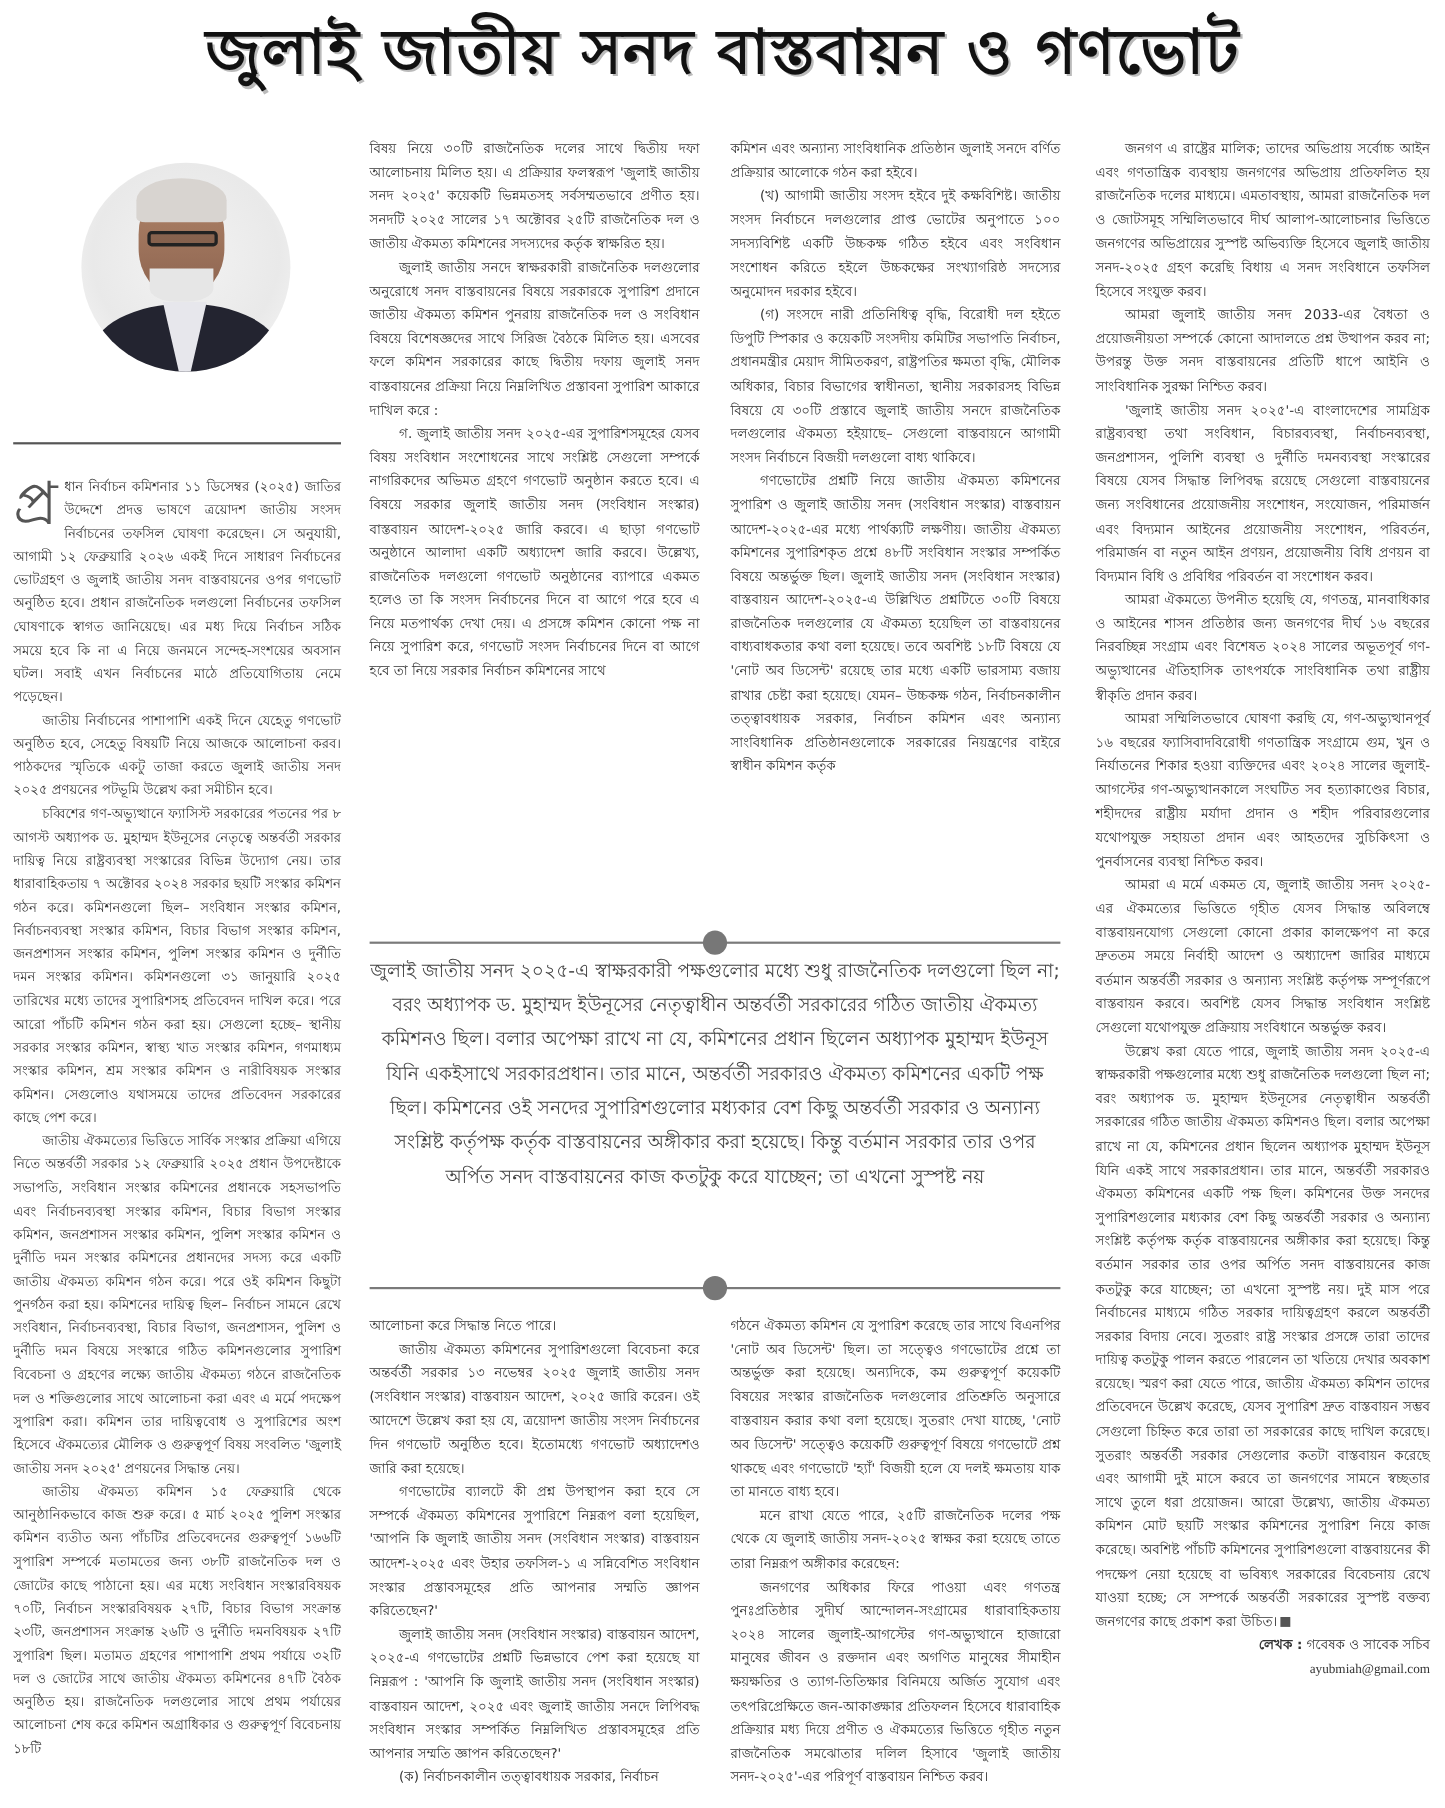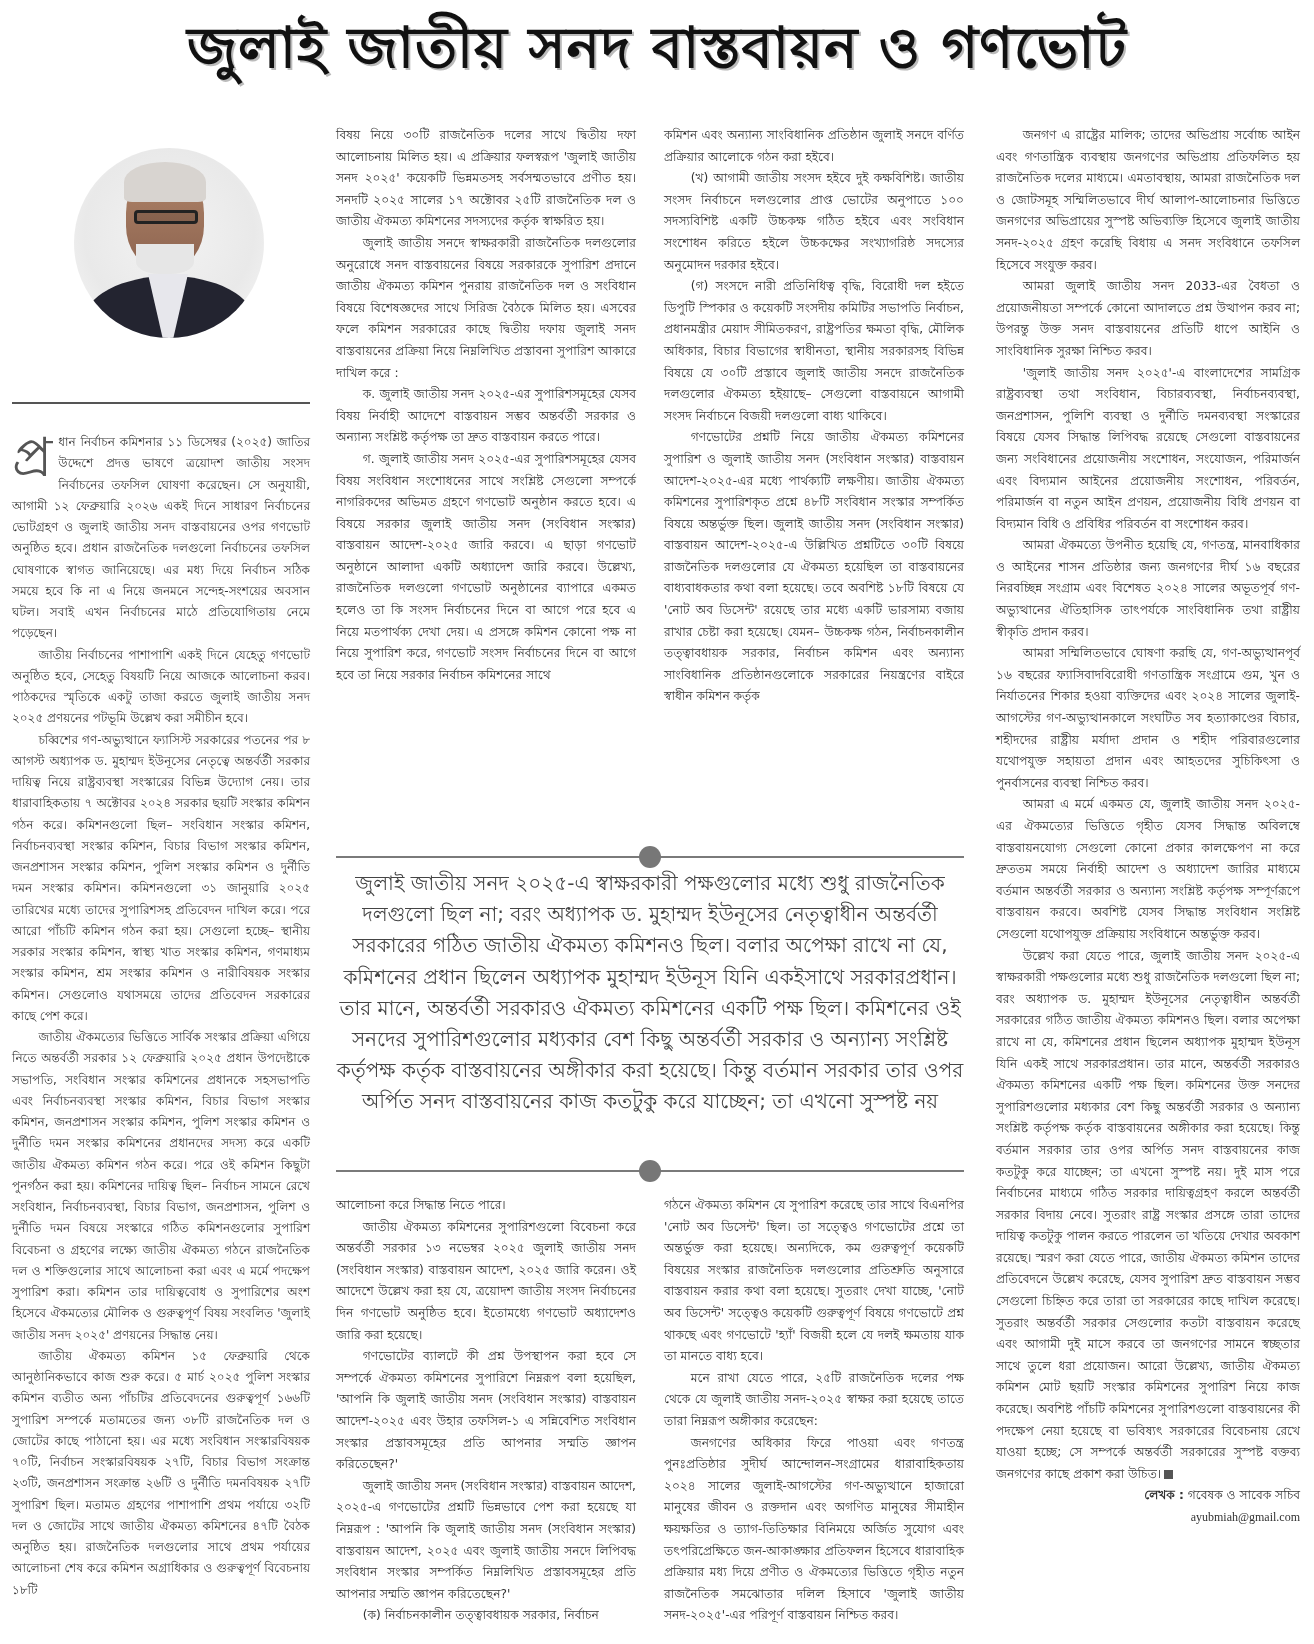--- a/index.html
+++ b/index.html
@@ -68,21 +68,21 @@
     color: #555; margin: 2px 6px 0 0; font-weight: normal;
   }
 
   .pq-rule { position: absolute; left: 336px; width: 628px; height: 2px; background: #7a7a7a; }
   .pq-dot {
     position: absolute; width: 22px; height: 22px; border-radius: 50%; background: #777;
     left: 639px;
   }
   .pullquote {
     position: absolute; left: 336px; top: 836px; width: 628px;
-    text-align: center; font-size: 20px; line-height: 31.2px; color: #444;
+    text-align: center; font-size: 17px; line-height: 31.2px; color: #444;
     font-family: "DejaVu Sans", sans-serif;
   }
 
   .signoff { text-align: right; }
   .signoff .label { font-weight: bold; }
   .email { text-align: right; font-family: "Liberation Serif", serif; font-size: 12px; color: #333; }
   .end-mark { display: inline-block; width: 9px; height: 9px; background: #555; vertical-align: middle; margin-left: 3px; }
 </style>
 </head>
 <body>
@@ -105,21 +105,20 @@
   <p class="noindent"><span class="dropcap">প্র</span><span>ধান নির্বাচন কমিশনার ১১ ডিসেম্বর (২০২৫) জাতির উদ্দেশে প্রদত্ত ভাষণে ত্রয়োদশ জাতীয় সংসদ নির্বাচনের তফসিল ঘোষণা করেছেন। সে অনুযায়ী, আগামী ১২ ফেব্রুয়ারি ২০২৬ একই দিনে সাধারণ নির্বাচনের ভোটগ্রহণ ও জুলাই জাতীয় সনদ বাস্তবায়নের ওপর গণভোট অনুষ্ঠিত হবে। প্রধান রাজনৈতিক দলগুলো নির্বাচনের তফসিল ঘোষণাকে স্বাগত জানিয়েছে। এর মধ্য দিয়ে নির্বাচন সঠিক সময়ে হবে কি না এ নিয়ে জনমনে সন্দেহ-সংশয়ের অবসান ঘটল। সবাই এখন নির্বাচনের মাঠে প্রতিযোগিতায় নেমে পড়েছেন।</span></p>
   <p>জাতীয় নির্বাচনের পাশাপাশি একই দিনে যেহেতু গণভোট অনুষ্ঠিত হবে, সেহেতু বিষয়টি নিয়ে আজকে আলোচনা করব। পাঠকদের স্মৃতিকে একটু তাজা করতে জুলাই জাতীয় সনদ ২০২৫ প্রণয়নের পটভূমি উল্লেখ করা সমীচীন হবে।</p>
   <p>চব্বিশের গণ-অভ্যুত্থানে ফ্যাসিস্ট সরকারের পতনের পর ৮ আগস্ট অধ্যাপক ড. মুহাম্মদ ইউনূসের নেতৃত্বে অন্তর্বর্তী সরকার দায়িত্ব নিয়ে রাষ্ট্রব্যবস্থা সংস্কারের বিভিন্ন উদ্যোগ নেয়। তার ধারাবাহিকতায় ৭ অক্টোবর ২০২৪ সরকার ছয়টি সংস্কার কমিশন গঠন করে। কমিশনগুলো ছিল– সংবিধান সংস্কার কমিশন, নির্বাচনব্যবস্থা সংস্কার কমিশন, বিচার বিভাগ সংস্কার কমিশন, জনপ্রশাসন সংস্কার কমিশন, পুলিশ সংস্কার কমিশন ও দুর্নীতি দমন সংস্কার কমিশন। কমিশনগুলো ৩১ জানুয়ারি ২০২৫ তারিখের মধ্যে তাদের সুপারিশসহ প্রতিবেদন দাখিল করে। পরে আরো পাঁচটি কমিশন গঠন করা হয়। সেগুলো হচ্ছে– স্থানীয় সরকার সংস্কার কমিশন, স্বাস্থ্য খাত সংস্কার কমিশন, গণমাধ্যম সংস্কার কমিশন, শ্রম সংস্কার কমিশন ও নারীবিষয়ক সংস্কার কমিশন। সেগুলোও যথাসময়ে তাদের প্রতিবেদন সরকারের কাছে পেশ করে।</p>
   <p>জাতীয় ঐকমত্যের ভিত্তিতে সার্বিক সংস্কার প্রক্রিয়া এগিয়ে নিতে অন্তর্বর্তী সরকার ১২ ফেব্রুয়ারি ২০২৫ প্রধান উপদেষ্টাকে সভাপতি, সংবিধান সংস্কার কমিশনের প্রধানকে সহসভাপতি এবং নির্বাচনব্যবস্থা সংস্কার কমিশন, বিচার বিভাগ সংস্কার কমিশন, জনপ্রশাসন সংস্কার কমিশন, পুলিশ সংস্কার কমিশন ও দুর্নীতি দমন সংস্কার কমিশনের প্রধানদের সদস্য করে একটি জাতীয় ঐকমত্য কমিশন গঠন করে। পরে ওই কমিশন কিছুটা পুনর্গঠন করা হয়। কমিশনের দায়িত্ব ছিল– নির্বাচন সামনে রেখে সংবিধান, নির্বাচনব্যবস্থা, বিচার বিভাগ, জনপ্রশাসন, পুলিশ ও দুর্নীতি দমন বিষয়ে সংস্কারে গঠিত কমিশনগুলোর সুপারিশ বিবেচনা ও গ্রহণের লক্ষ্যে জাতীয় ঐকমত্য গঠনে রাজনৈতিক দল ও শক্তিগুলোর সাথে আলোচনা করা এবং এ মর্মে পদক্ষেপ সুপারিশ করা। কমিশন তার দায়িত্ববোধ ও সুপারিশের অংশ হিসেবে ঐকমত্যের মৌলিক ও গুরুত্বপূর্ণ বিষয় সংবলিত 'জুলাই জাতীয় সনদ ২০২৫' প্রণয়নের সিদ্ধান্ত নেয়।</p>
   <p>জাতীয় ঐকমত্য কমিশন ১৫ ফেব্রুয়ারি থেকে আনুষ্ঠানিকভাবে কাজ শুরু করে। ৫ মার্চ ২০২৫ পুলিশ সংস্কার কমিশন ব্যতীত অন্য পাঁচটির প্রতিবেদনের গুরুত্বপূর্ণ ১৬৬টি সুপারিশ সম্পর্কে মতামতের জন্য ৩৮টি রাজনৈতিক দল ও জোটের কাছে পাঠানো হয়। এর মধ্যে সংবিধান সংস্কারবিষয়ক ৭০টি, নির্বাচন সংস্কারবিষয়ক ২৭টি, বিচার বিভাগ সংক্রান্ত ২৩টি, জনপ্রশাসন সংক্রান্ত ২৬টি ও দুর্নীতি দমনবিষয়ক ২৭টি সুপারিশ ছিল। মতামত গ্রহণের পাশাপাশি প্রথম পর্যায়ে ৩২টি দল ও জোটের সাথে জাতীয় ঐকমত্য কমিশনের ৪৭টি বৈঠক অনুষ্ঠিত হয়। রাজনৈতিক দলগুলোর সাথে প্রথম পর্যায়ের আলোচনা শেষ করে কমিশন অগ্রাধিকার ও গুরুত্বপূর্ণ বিবেচনায় ১৮টি</p>
 </div>
 
 <div class="col c2">
     <p class="noindent">বিষয় নিয়ে ৩০টি রাজনৈতিক দলের সাথে দ্বিতীয় দফা আলোচনায় মিলিত হয়। এ প্রক্রিয়ার ফলস্বরূপ 'জুলাই জাতীয় সনদ ২০২৫' কয়েকটি ভিন্নমতসহ সর্বসম্মতভাবে প্রণীত হয়। সনদটি ২০২৫ সালের ১৭ অক্টোবর ২৫টি রাজনৈতিক দল ও জাতীয় ঐকমত্য কমিশনের সদস্যদের কর্তৃক স্বাক্ষরিত হয়।</p>
     <p>জুলাই জাতীয় সনদে স্বাক্ষরকারী রাজনৈতিক দলগুলোর অনুরোধে সনদ বাস্তবায়নের বিষয়ে সরকারকে সুপারিশ প্রদানে জাতীয় ঐকমত্য কমিশন পুনরায় রাজনৈতিক দল ও সংবিধান বিষয়ে বিশেষজ্ঞদের সাথে সিরিজ বৈঠকে মিলিত হয়। এসবের ফলে কমিশন সরকারের কাছে দ্বিতীয় দফায় জুলাই সনদ বাস্তবায়নের প্রক্রিয়া নিয়ে নিম্নলিখিত প্রস্তাবনা সুপারিশ আকারে দাখিল করে :</p>
-    <p>ক. জুলাই জাতীয় সনদ ২০২৫-এর সুপারিশসমূহের যেসব বিষয় নির্বাহী আদেশে বাস্তবায়ন সম্ভব অন্তর্বর্তী সরকার ও অন্যান্য সংশ্লিষ্ট কর্তৃপক্ষ তা দ্রুত বাস্তবায়ন করতে পারে।</p>
     <p>গ. জুলাই জাতীয় সনদ ২০২৫-এর সুপারিশসমূহের যেসব বিষয় সংবিধান সংশোধনের সাথে সংশ্লিষ্ট সেগুলো সম্পর্কে নাগরিকদের অভিমত গ্রহণে গণভোট অনুষ্ঠান করতে হবে। এ বিষয়ে সরকার জুলাই জাতীয় সনদ (সংবিধান সংস্কার) বাস্তবায়ন আদেশ-২০২৫ জারি করবে। এ ছাড়া গণভোট অনুষ্ঠানে আলাদা একটি অধ্যাদেশ জারি করবে। উল্লেখ্য, রাজনৈতিক দলগুলো গণভোট অনুষ্ঠানের ব্যাপারে একমত হলেও তা কি সংসদ নির্বাচনের দিনে বা আগে পরে হবে এ নিয়ে মতপার্থক্য দেখা দেয়। এ প্রসঙ্গে কমিশন কোনো পক্ষ না নিয়ে সুপারিশ করে, গণভোট সংসদ নির্বাচনের দিনে বা আগে হবে তা নিয়ে সরকার নির্বাচন কমিশনের সাথে</p>
   </div>
 <div class="col c3">
     <p class="noindent">কমিশন এবং অন্যান্য সাংবিধানিক প্রতিষ্ঠান জুলাই সনদে বর্ণিত প্রক্রিয়ার আলোকে গঠন করা হইবে।</p>
     <p>(খ) আগামী জাতীয় সংসদ হইবে দুই কক্ষবিশিষ্ট। জাতীয় সংসদ নির্বাচনে দলগুলোর প্রাপ্ত ভোটের অনুপাতে ১০০ সদস্যবিশিষ্ট একটি উচ্চকক্ষ গঠিত হইবে এবং সংবিধান সংশোধন করিতে হইলে উচ্চকক্ষের সংখ্যাগরিষ্ঠ সদস্যের অনুমোদন দরকার হইবে।</p>
     <p>(গ) সংসদে নারী প্রতিনিধিত্ব বৃদ্ধি, বিরোধী দল হইতে ডিপুটি স্পিকার ও কয়েকটি সংসদীয় কমিটির সভাপতি নির্বাচন, প্রধানমন্ত্রীর মেয়াদ সীমিতকরণ, রাষ্ট্রপতির ক্ষমতা বৃদ্ধি, মৌলিক অধিকার, বিচার বিভাগের স্বাধীনতা, স্থানীয় সরকারসহ বিভিন্ন বিষয়ে যে ৩০টি প্রস্তাবে জুলাই জাতীয় সনদে রাজনৈতিক দলগুলোর ঐকমত্য হইয়াছে– সেগুলো বাস্তবায়নে আগামী সংসদ নির্বাচনে বিজয়ী দলগুলো বাধ্য থাকিবে।</p>
     <p>গণভোটের প্রশ্নটি নিয়ে জাতীয় ঐকমত্য কমিশনের সুপারিশ ও জুলাই জাতীয় সনদ (সংবিধান সংস্কার) বাস্তবায়ন আদেশ-২০২৫-এর মধ্যে পার্থক্যটি লক্ষণীয়। জাতীয় ঐকমত্য কমিশনের সুপারিশকৃত প্রশ্নে ৪৮টি সংবিধান সংস্কার সম্পর্কিত বিষয়ে অন্তর্ভুক্ত ছিল। জুলাই জাতীয় সনদ (সংবিধান সংস্কার) বাস্তবায়ন আদেশ-২০২৫-এ উল্লিখিত প্রশ্নটিতে ৩০টি বিষয়ে রাজনৈতিক দলগুলোর যে ঐকমত্য হয়েছিল তা বাস্তবায়নের বাধ্যবাধকতার কথা বলা হয়েছে। তবে অবশিষ্ট ১৮টি বিষয়ে যে 'নোট অব ডিসেন্ট' রয়েছে তার মধ্যে একটি ভারসাম্য বজায় রাখার চেষ্টা করা হয়েছে। যেমন– উচ্চকক্ষ গঠন, নির্বাচনকালীন তত্ত্বাবধায়ক সরকার, নির্বাচন কমিশন এবং অন্যান্য সাংবিধানিক প্রতিষ্ঠানগুলোকে সরকারের নিয়ন্ত্রণের বাইরে স্বাধীন কমিশন কর্তৃক</p>
   </div>
 
 <div class="pq-rule" style="top:856px"></div>

